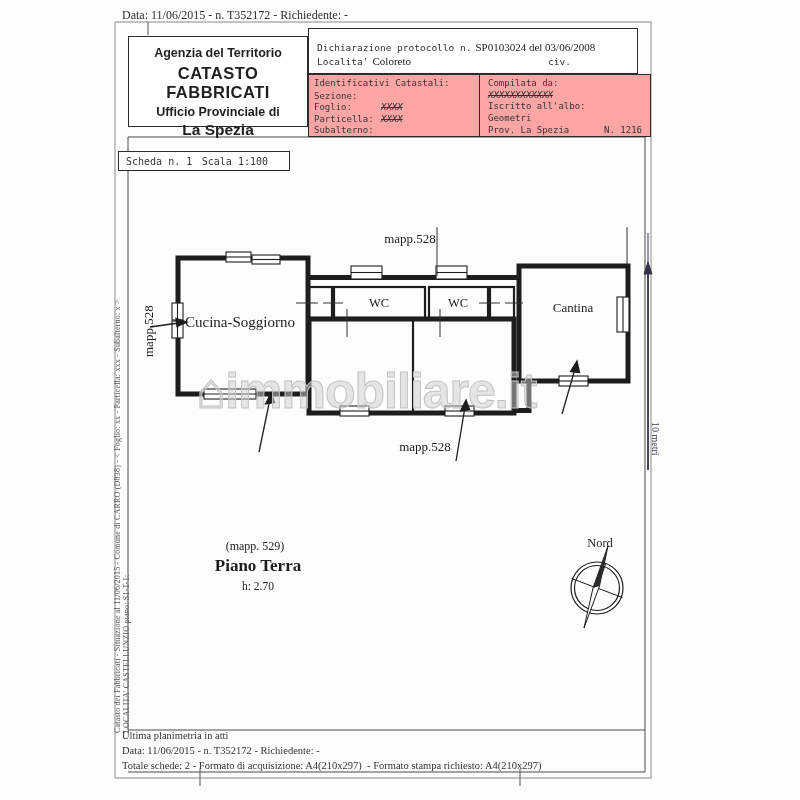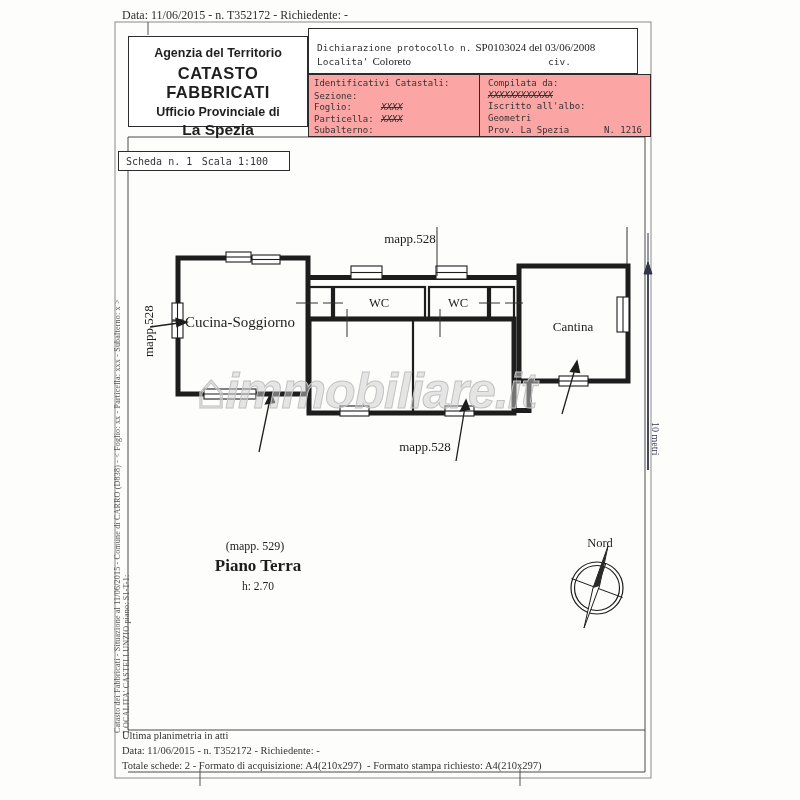--- a/index.html
+++ b/index.html
@@ -34,21 +34,21 @@
   .cat-row .lbl{display:inline-block;width:64px;text-align:left;margin-right:3px;}
   .cat-right .line{height:11.6px;}
   .cat-right .provrow{display:flex;justify-content:space-between;height:11.6px;margin-top:1px;text-align:center;}
   
   .plan-label{font-family:"Liberation Serif",serif;color:#1d1d1d;}
   .rot-ccw{transform:rotate(-90deg);transform-origin:0 0;}
   .rot-cw{transform:rotate(90deg);transform-origin:0 0;}
   .sidebar-line{font-size:8px;color:#555;letter-spacing:.2px;white-space:pre;font-family:"Liberation Serif",serif;}
   .footer-line{font-size:10.5px;color:#333;line-height:13px;white-space:pre;}
   .watermark{left:196px;top:362px;font-family:"Liberation Sans",sans-serif;font-weight:bold;font-size:50px;
-             letter-spacing:-1px;color:rgba(205,205,205,0.5);-webkit-text-stroke:1px #c2c2c2;z-index:3;font-style:italic;}.z4{z-index:4}
+             letter-spacing:-1px;color:rgba(205,205,205,0.5);-webkit-text-stroke:1px #c2c2c2;z-index:3;}.z4{z-index:4}
   svg.linework{position:absolute;left:0;top:0;z-index:2;pointer-events:none;}
 </style>
 </head>
 <body>
 
 <div class="page">
 
   <div class="abs watermark"><span>⌂</span><span>immobiliare.it</span></div>
 
   <svg class="linework" width="800" height="800" viewBox="0 0 800 800">
@@ -207,21 +207,21 @@
     </div>
   </div>
 
   <div class="abs plan-label center z4" style="left:360px;top:231px;width:100px;font-size:13px;">mapp.528</div>
   <div class="abs plan-label rot-ccw z4" style="left:141px;top:357px;width:58px;height:13px;font-size:13px;">mapp.528</div>
   <div class="abs plan-label center z4" style="left:375px;top:439px;width:100px;font-size:13px;">mapp.528</div>
 
   <div class="abs plan-label center z4" style="left:170px;top:314px;width:140px;font-size:15px;">Cucina-Soggiorno</div>
   <div class="abs plan-label center z4" style="left:354px;top:296px;width:50px;font-size:12.5px;">WC</div>
   <div class="abs plan-label center z4" style="left:433px;top:296px;width:50px;font-size:12.5px;">WC</div>
-  <div class="abs plan-label center z4" style="left:543px;top:319px;width:60px;font-size:13px;">Cantina</div>
+  <div class="abs plan-label center z4" style="left:543px;top:300px;width:60px;font-size:13px;">Cantina</div>
 
   <div class="abs plan-label center z4" style="left:205px;top:539px;width:100px;font-size:12px;">(mapp. 529)</div>
   <div class="abs plan-label center z4" style="left:188px;top:556px;width:140px;font-size:17px;font-weight:bold;">Piano Terra</div>
   <div class="abs plan-label center z4" style="left:188px;top:580px;width:140px;font-size:11.5px;">h: 2.70</div>
 
   <div class="abs plan-label center z4" style="left:575px;top:536px;width:50px;font-size:12.5px;">Nord</div>
   <div class="abs plan-label rot-cw z4" style="left:661px;top:422px;width:48px;font-size:10px;color:#33334a;">10 metri</div>
 
   <div class="abs sidebar-line rot-ccw z4" style="left:113px;top:733px;width:505px;height:10px;">Catasto dei Fabbricati - Situazione al 11/06/2015 - Comune di CARRO (D838) - &lt; Foglio: xx - Particella: xxx - Subalterno: x &gt;</div>
   <div class="abs sidebar-line rot-ccw z4" style="left:122px;top:733px;width:160px;height:10px;">LOCALITA' CASTELLUNZIO piano: S1-T-1:</div>

